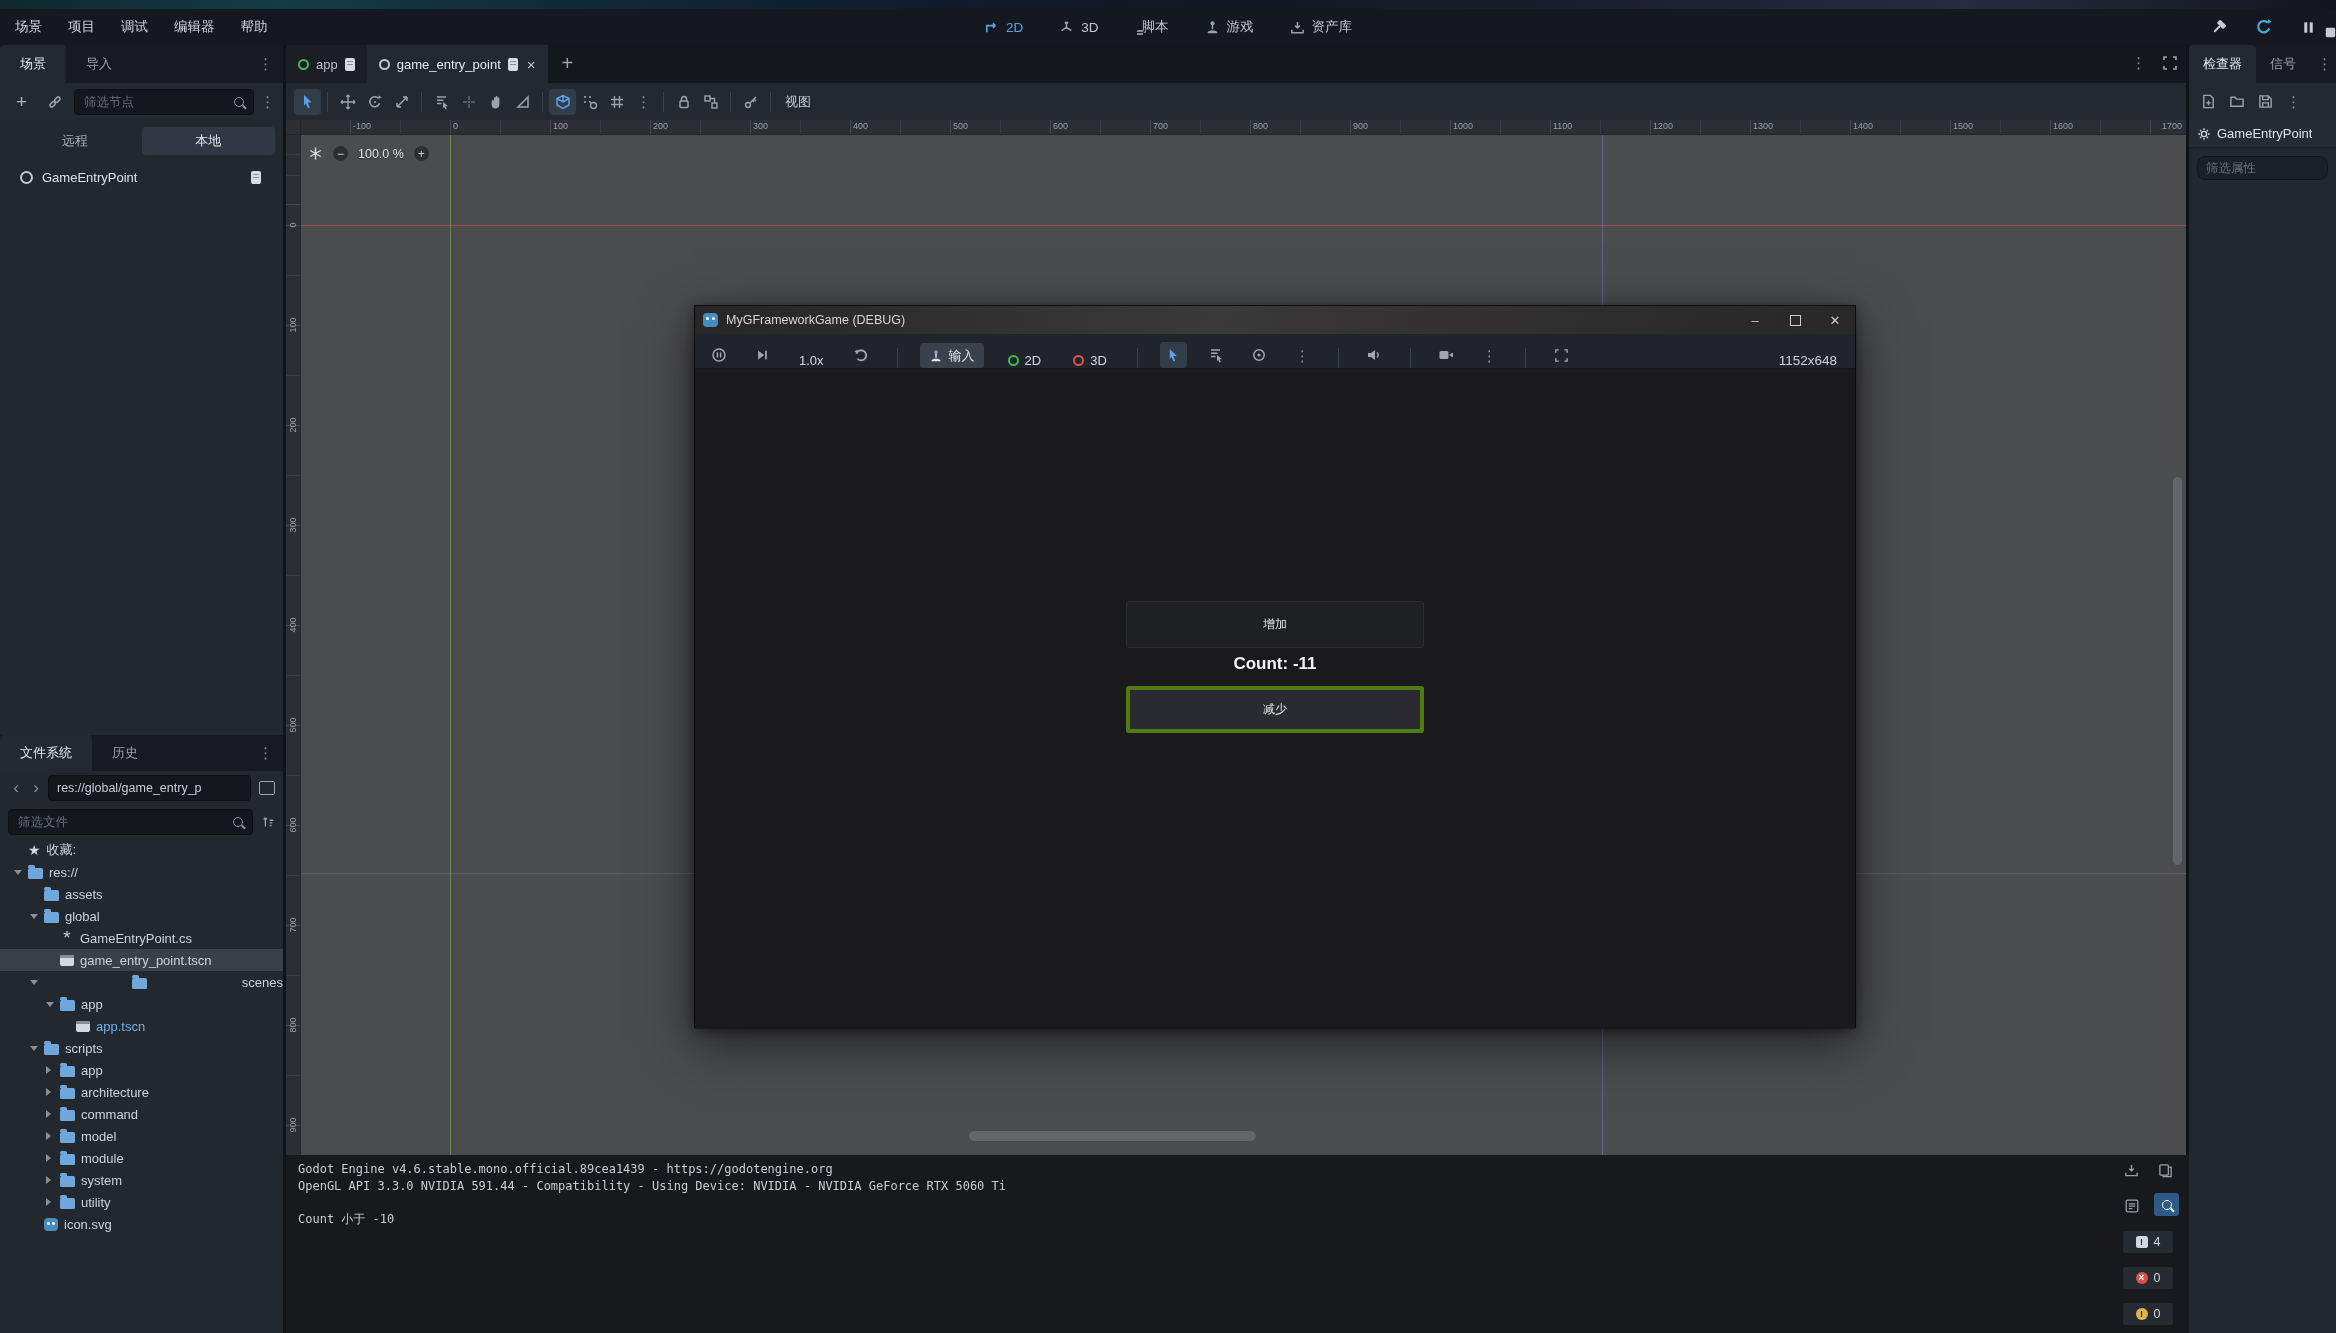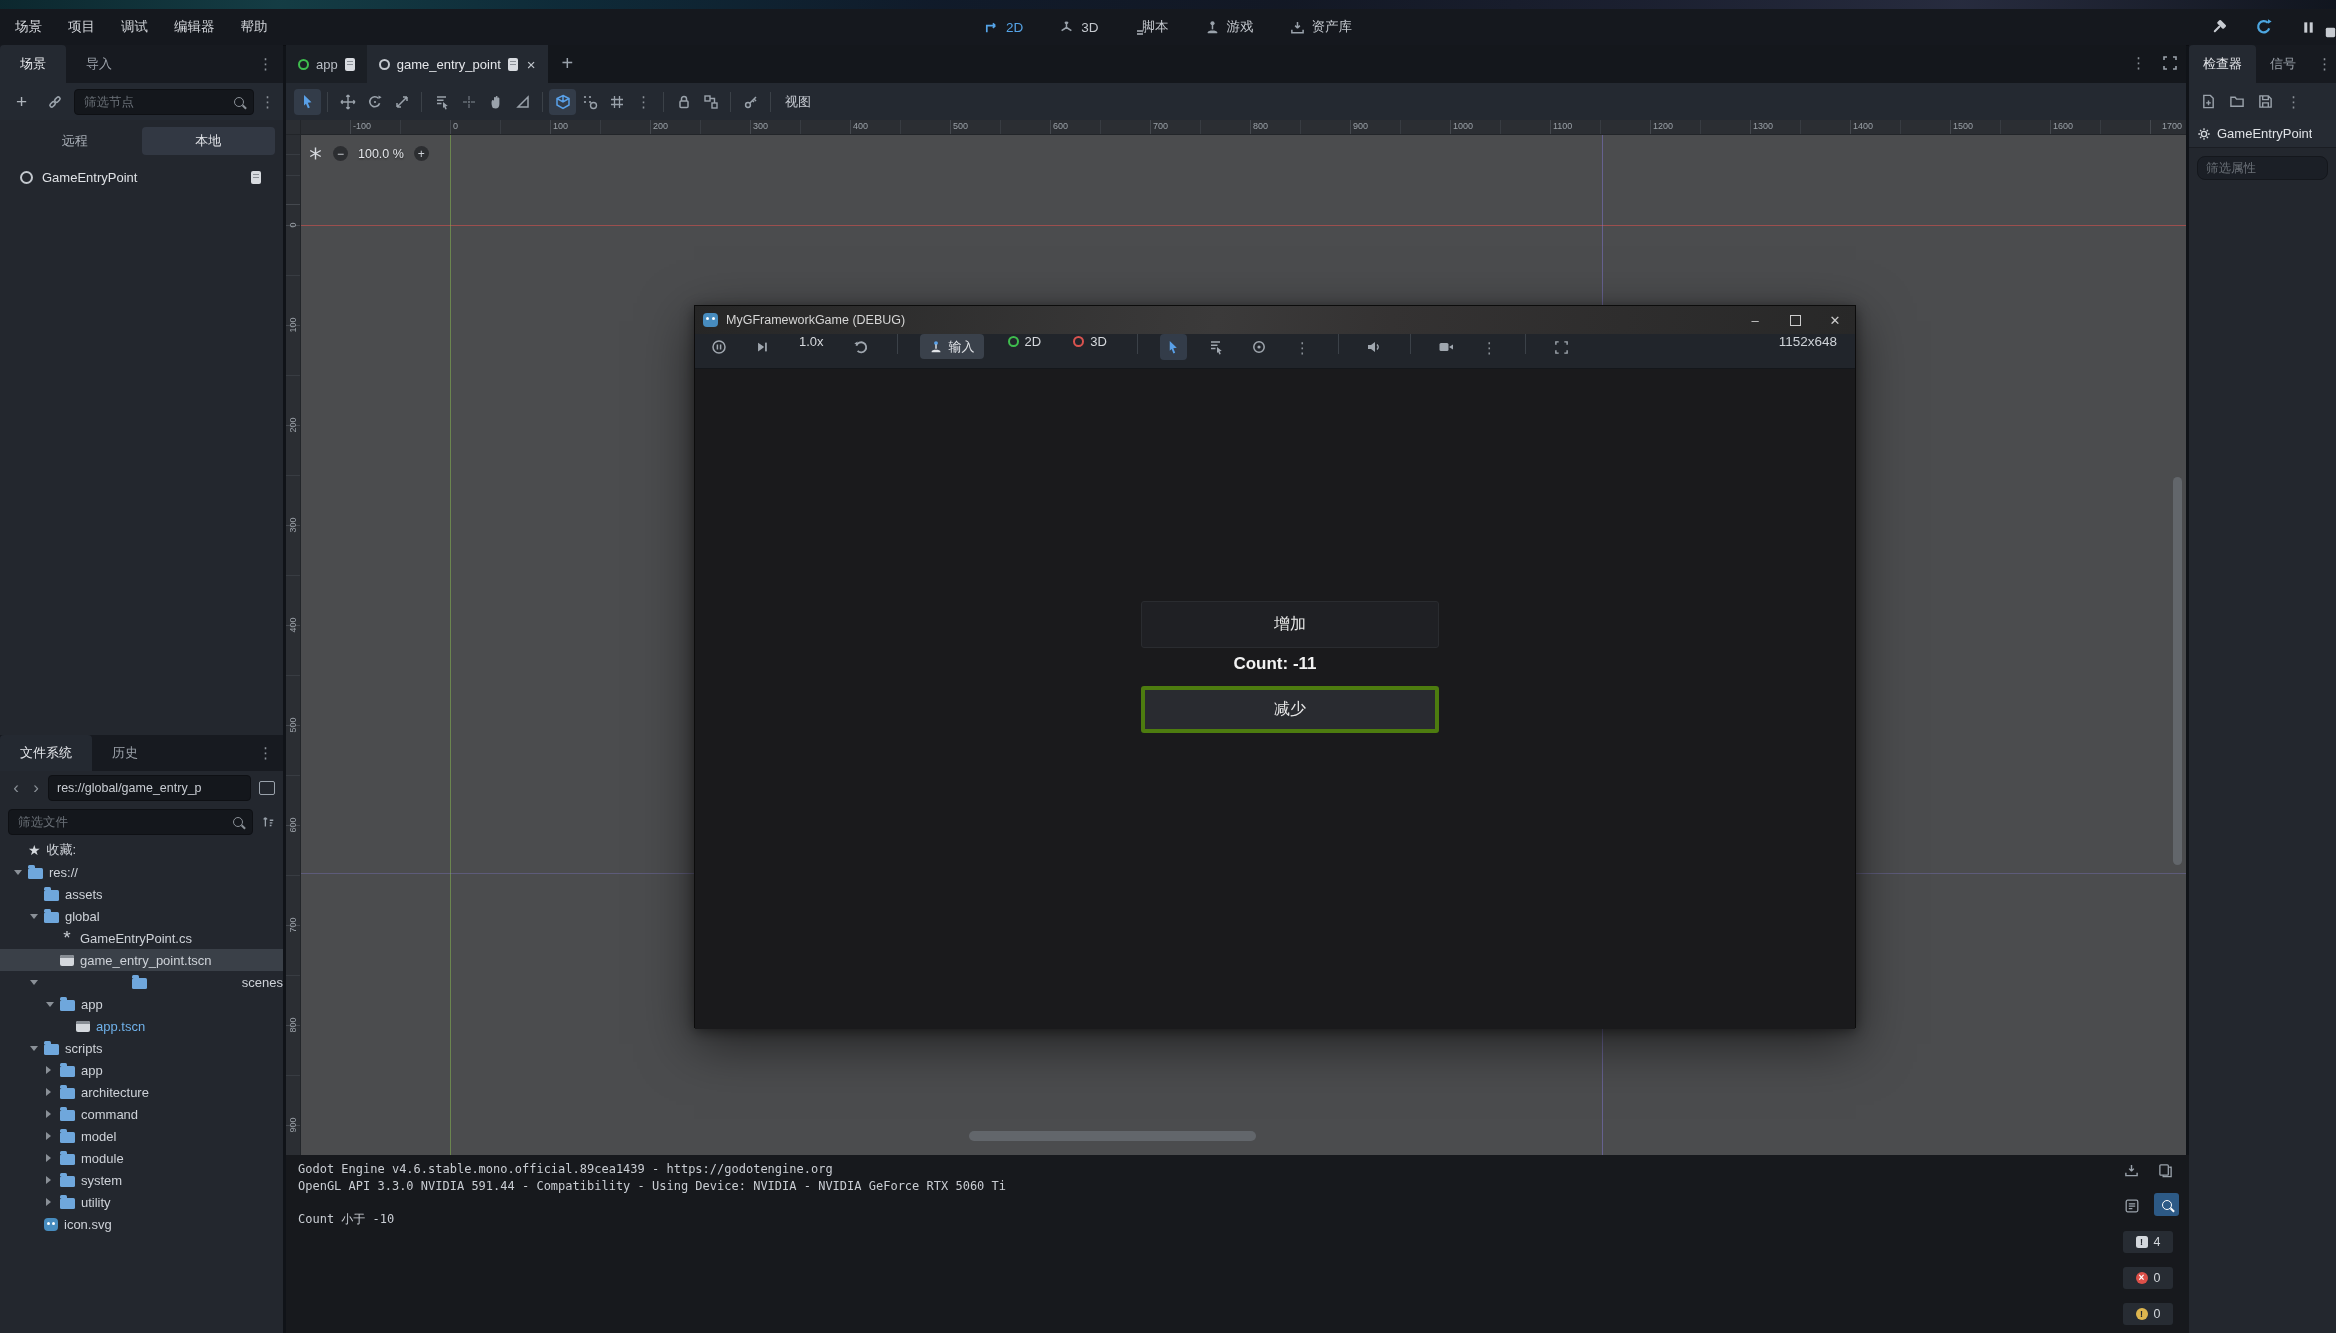--- a/index.html
+++ b/index.html
@@ -127,29 +127,29 @@
   #game-window{position:absolute;left:408px;top:185px;width:1162px;height:723px;border:1px solid #0c0c0c;box-sizing:border-box;
     box-shadow:0 16px 50px rgba(0,0,0,.55),0 3px 12px rgba(0,0,0,.45)}
   #gw-titlebar{position:relative;height:28px;background:linear-gradient(100deg,#262626,#3b3a3a 45%,#343232 60%,#282828);display:flex;align-items:center;padding-left:8px;gap:8px}
   .gw-appicon{width:15px;height:14px;border-radius:4px;background:#478cbf;position:relative}
   .gw-appicon::before,.gw-appicon::after{content:"";position:absolute;top:4px;width:3px;height:3px;border-radius:50%;background:#fff}
   .gw-appicon::before{left:3px}.gw-appicon::after{right:3px}
   #gw-title{font-size:12.5px;color:#d6d6d6}
   #gw-controls{position:absolute;right:0;top:0;height:28px;display:flex}
   .gw-btn{width:40px;height:28px;display:flex;align-items:center;justify-content:center;color:#cccccc;font-size:13px}
   .gw-box{width:9px;height:9px;border:1.2px solid #cccccc}
-  #gw-toolbar{height:34px;background:#21252b;border-bottom:1px solid #14171b;display:flex;align-items:flex-start;padding:0 10px;gap:16px}
+  #gw-toolbar{height:34px;background:#21252b;border-bottom:1px solid #14171b;display:flex;align-items:flex-end;padding:0 10px;gap:16px}
   #gw-toolbar .tool{color:#a0a7af}
   .gw-pill{display:flex;align-items:center;gap:6px;height:25px;padding:0 9px;background:#3a414b;border-radius:4px;color:#e2e5e9;font-size:13px}
   .gw-toggle{display:flex;align-items:center;gap:6px;padding:0 8px;color:#d6d9dd;font-size:13px}
   #gw-resolution{margin-left:auto;padding-right:8px;color:#cfd3d8;font-size:13.5px}
   #gw-content{position:relative;height:660px;background:#1a1a1c}
   #gw-center{position:absolute;left:50%;transform:translateX(-50%);top:0;width:298px;height:100%}
-  .gw-button{position:absolute;left:15px;width:298px;height:47px;display:flex;align-items:center;justify-content:center;
-    font-size:16px;font-weight:500;color:#e8e8e8;border-radius:3px;box-sizing:border-box}
+  .gw-button{position:absolute;left:0;width:298px;height:47px;display:flex;align-items:center;justify-content:center;
+    font-size:12px;font-weight:500;color:#e8e8e8;border-radius:3px;box-sizing:border-box}
   #btn-increase{top:232px;background:#1f2024;border:1px solid #2a2c30}
   #btn-decrease{top:317px;background:#292b30;border:4px solid #4d7c0f}
   #gw-count{position:absolute;left:0;top:285px;width:298px;text-align:center;font-size:17px;font-weight:600;color:#f2f2f2}
 
   
   #inspector{position:absolute;left:2189px;top:120px;width:147px;height:1213px;background:#23272e}
   #insp-node-row{position:absolute;left:0;top:0;width:147px;height:28px;background:#262b33;border-bottom:1px solid #1a1d23;
     display:flex;align-items:center;gap:6px;padding-left:8px;box-sizing:border-box}
   #insp-node-row .label{max-width:104px;overflow:hidden;white-space:nowrap;text-overflow:ellipsis;color:#dfe2e6;font-size:13px}
   #insp-filter{position:absolute;left:8px;top:36px;width:131px}

